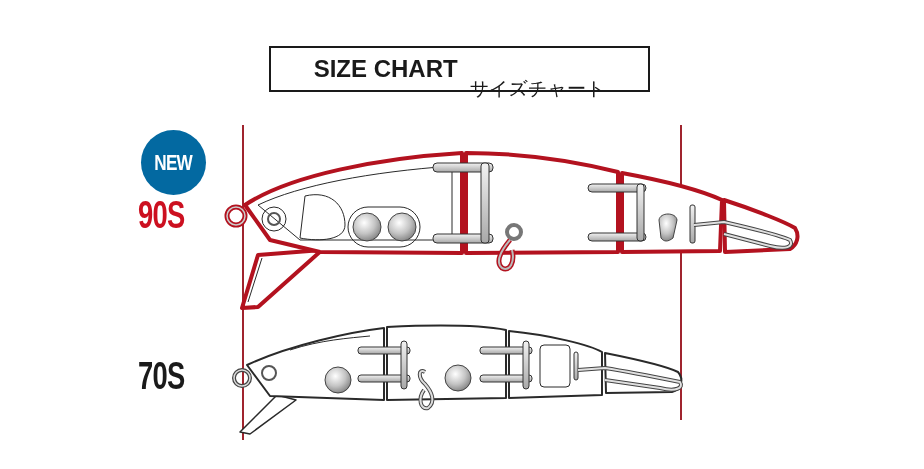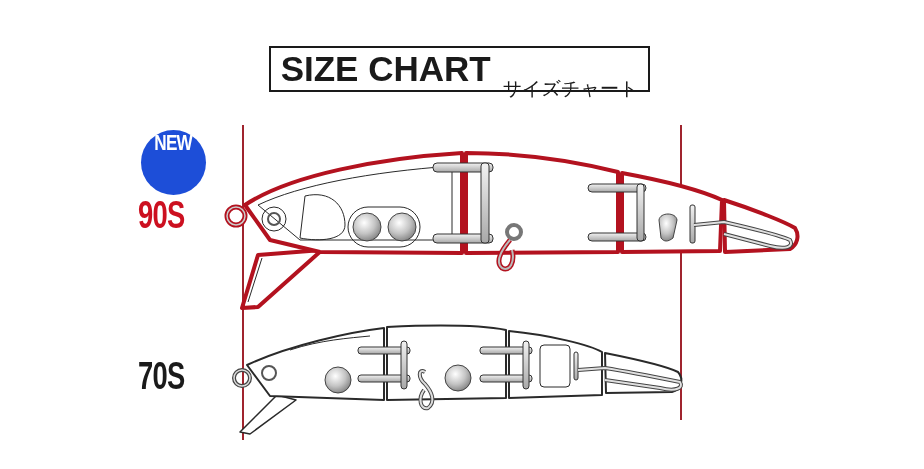--- a/index.html
+++ b/index.html
@@ -1,20 +1,20 @@
 <!DOCTYPE html>
 <html><head>
 <meta charset="utf-8">
 <style>
   html,body{margin:0;padding:0;background:#ffffff;}
   body{width:924px;height:469px;position:relative;overflow:hidden;font-family:"Liberation Sans",sans-serif;}
   .title-box{position:absolute;left:269px;top:46px;width:381px;height:46px;border:2px solid #1a1a1a;box-sizing:border-box;display:flex;align-items:center;justify-content:center;gap:12px;}
-  .title-en{font-family:"Liberation Sans",sans-serif;font-weight:bold;font-size:35px;color:#1a1a1a;letter-spacing:0px;}
+  .title-en{font-family:"Liberation Sans",sans-serif;font-weight:bold;font-size:24px;color:#1a1a1a;letter-spacing:0px;}
   .title-jp{font-family:"DejaVu Sans",sans-serif;font-size:19px;color:#1a1a1a;margin-top:40px;}
-  .badge{position:absolute;left:141px;top:130px;width:65px;height:65px;border-radius:50%;background:#1d4ed8;display:flex;justify-content:center;}
+  .badge{position:absolute;left:141px;top:130px;width:65px;height:65px;border-radius:50%;background:#0369a1;display:flex;align-items:center;justify-content:center;}
   .badge span{font-family:"Liberation Sans",sans-serif;font-weight:bold;color:#ffffff;font-size:22px;transform:scaleX(0.78);letter-spacing:-1px;}
   .label{position:absolute;font-family:"Liberation Sans",sans-serif;font-weight:bold;font-size:38px;transform:scaleX(0.72);transform-origin:left top;letter-spacing:-1px;line-height:1;}
   .label-90{left:138px;top:196px;color:#cc1020;}
   .label-70{left:138px;top:357px;color:#1a1a1a;}
   svg{position:absolute;left:0;top:0;}
 </style>
 </head>
 <body>
 
 <div class="title-box">

